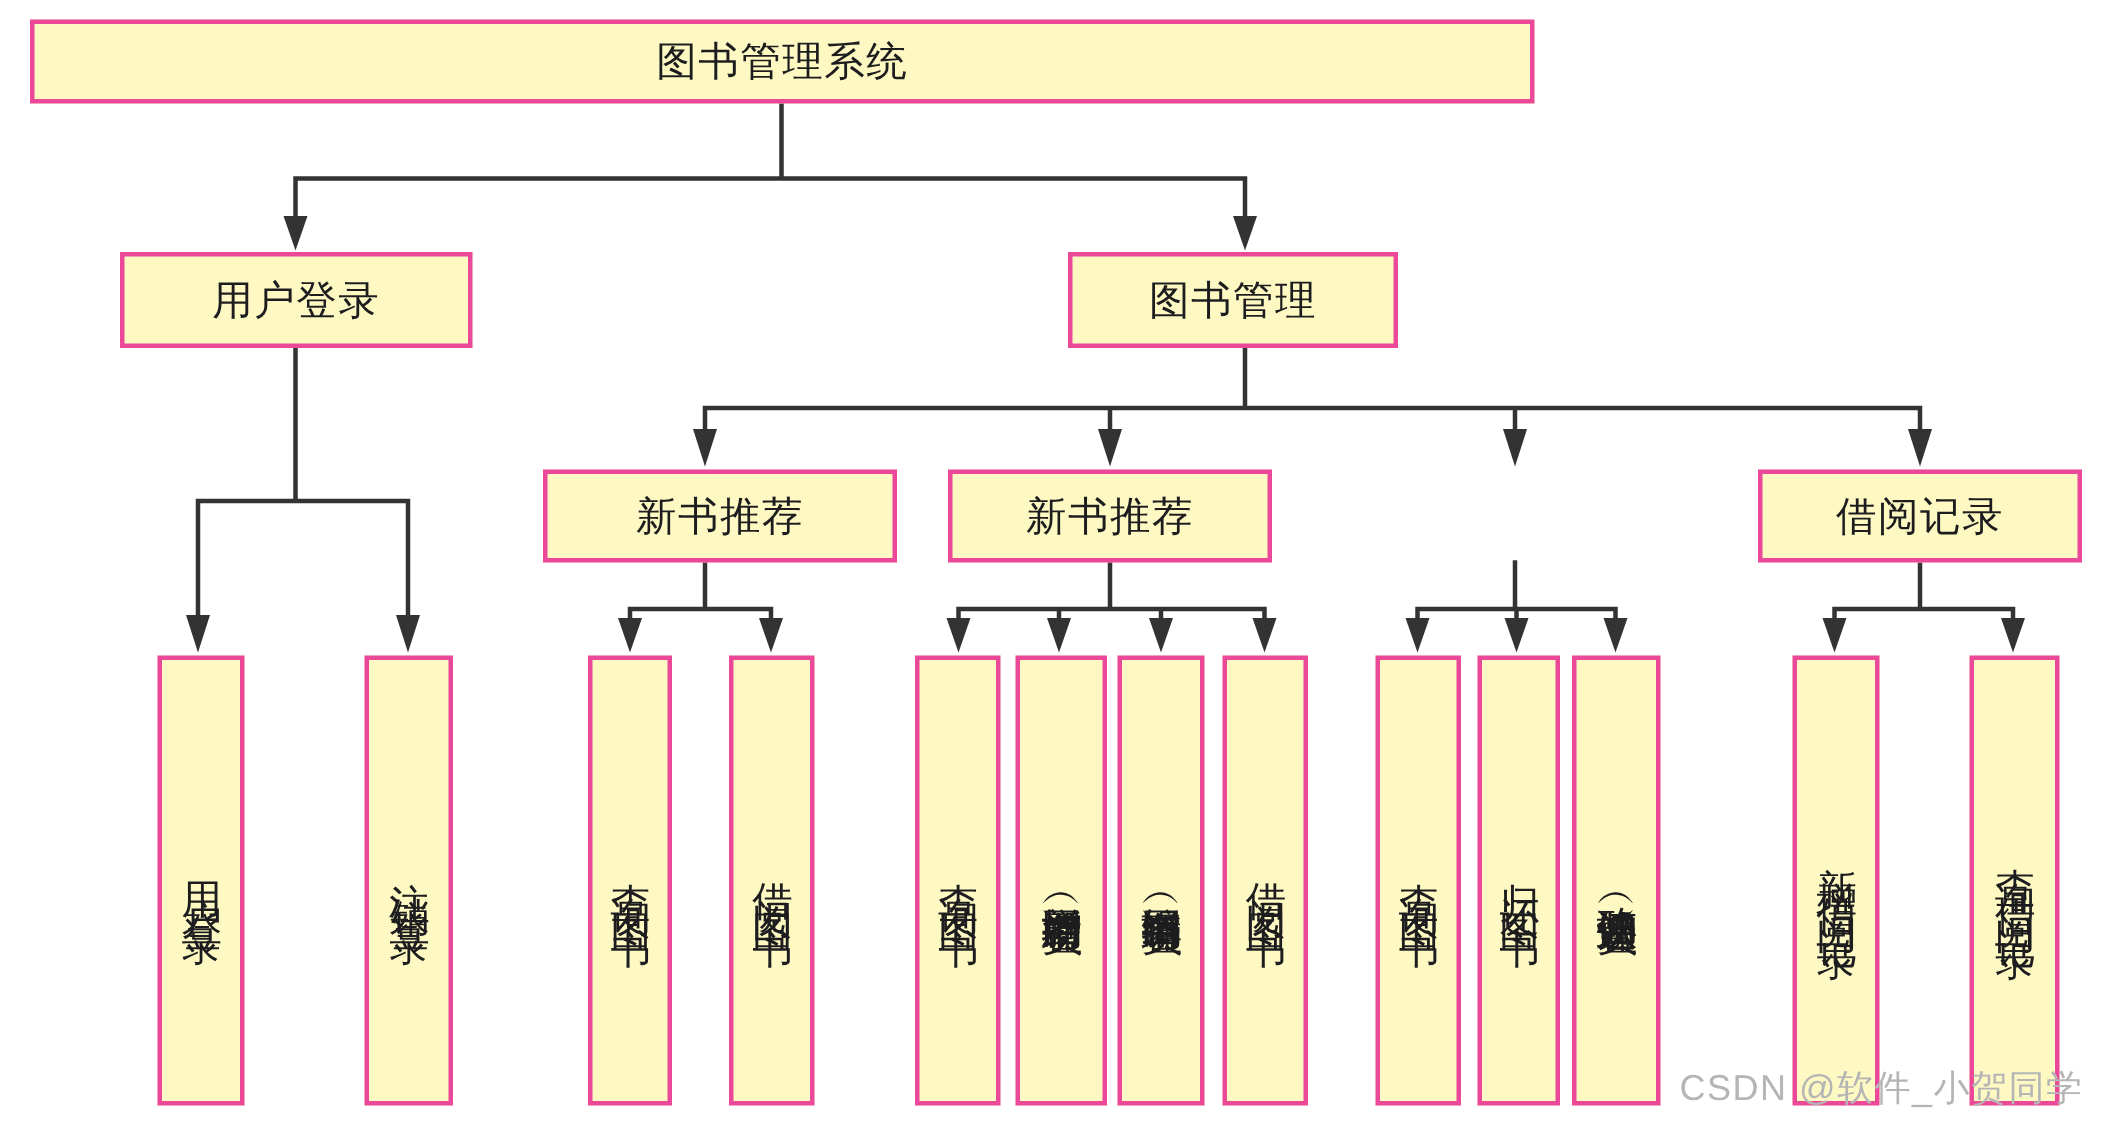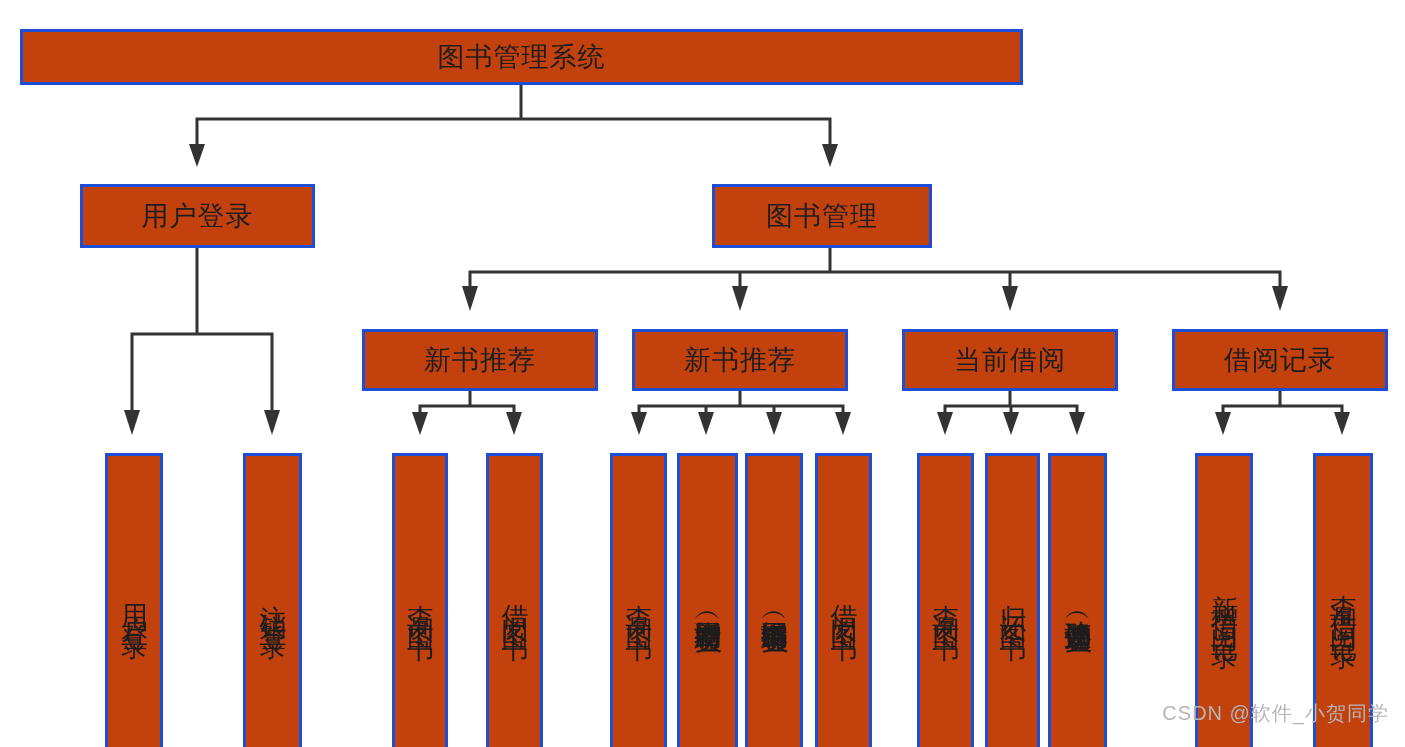--- a/index.html
+++ b/index.html
@@ -9,41 +9,40 @@
     background:#ffffff;
     font-family:"Liberation Sans","DejaVu Sans",sans-serif;
     overflow:hidden;
   }
   svg.wires{position:absolute;left:0;top:0;z-index:0;}
   svg.wires path{stroke:#333333;stroke-width:3;fill:none;stroke-linecap:square;}
   svg.wires polygon{fill:#333333;stroke:none;}
   .box{
     position:absolute;
     box-sizing:border-box;
-    background:#c2410c;
-    border:3px solid #1d4ed8;
+    background:#fef9c3;
+    border:3px solid #ec4899;
     display:flex;align-items:center;justify-content:center;
     color:#1d1d1f;
     font-size:27px;
     z-index:1;
-    margin-top:16px;
   }
   .box.h span{letter-spacing:1px;white-space:nowrap;}
   .box.v span{
     writing-mode:vertical-rl;
     line-height:1;
     letter-spacing:10px;
     white-space:nowrap;
   }
   .box.v.tight span{letter-spacing:1px;}
   .watermark{
     position:absolute;
-    right:16px;bottom:20px;
+    right:16px;bottom:6px;
     color:#b5b5b5;
-    font-size:20px;
+    font-size:24px;
     letter-spacing:1px;
     z-index:5;
     white-space:nowrap;
   }
 </style>
 </head>
 <body>
 
 <div class="canvas">
 
@@ -100,23 +99,20 @@
   <div class="box h" style="left:712px;top:168px;width:220px;height:64px">
     <span>图书管理</span>
   </div>
 
   <div class="box h" style="left:362px;top:313px;width:236px;height:62px">
     <span>新书推荐</span>
   </div>
   <div class="box h" style="left:632px;top:313px;width:216px;height:62px">
     <span>新书推荐</span>
   </div>
-  <div class="box h" style="left:902px;top:313px;width:216px;height:62px">
-    <span>当前借阅</span>
-  </div>
   <div class="box h" style="left:1172px;top:313px;width:216px;height:62px">
     <span>借阅记录</span>
   </div>
 
   <div class="box v" style="left:105px;top:437px;width:58px;height:300px">
     <span>用户登录</span>
   </div>
   <div class="box v" style="left:243px;top:437px;width:59px;height:300px">
     <span>注销登录</span>
   </div>

